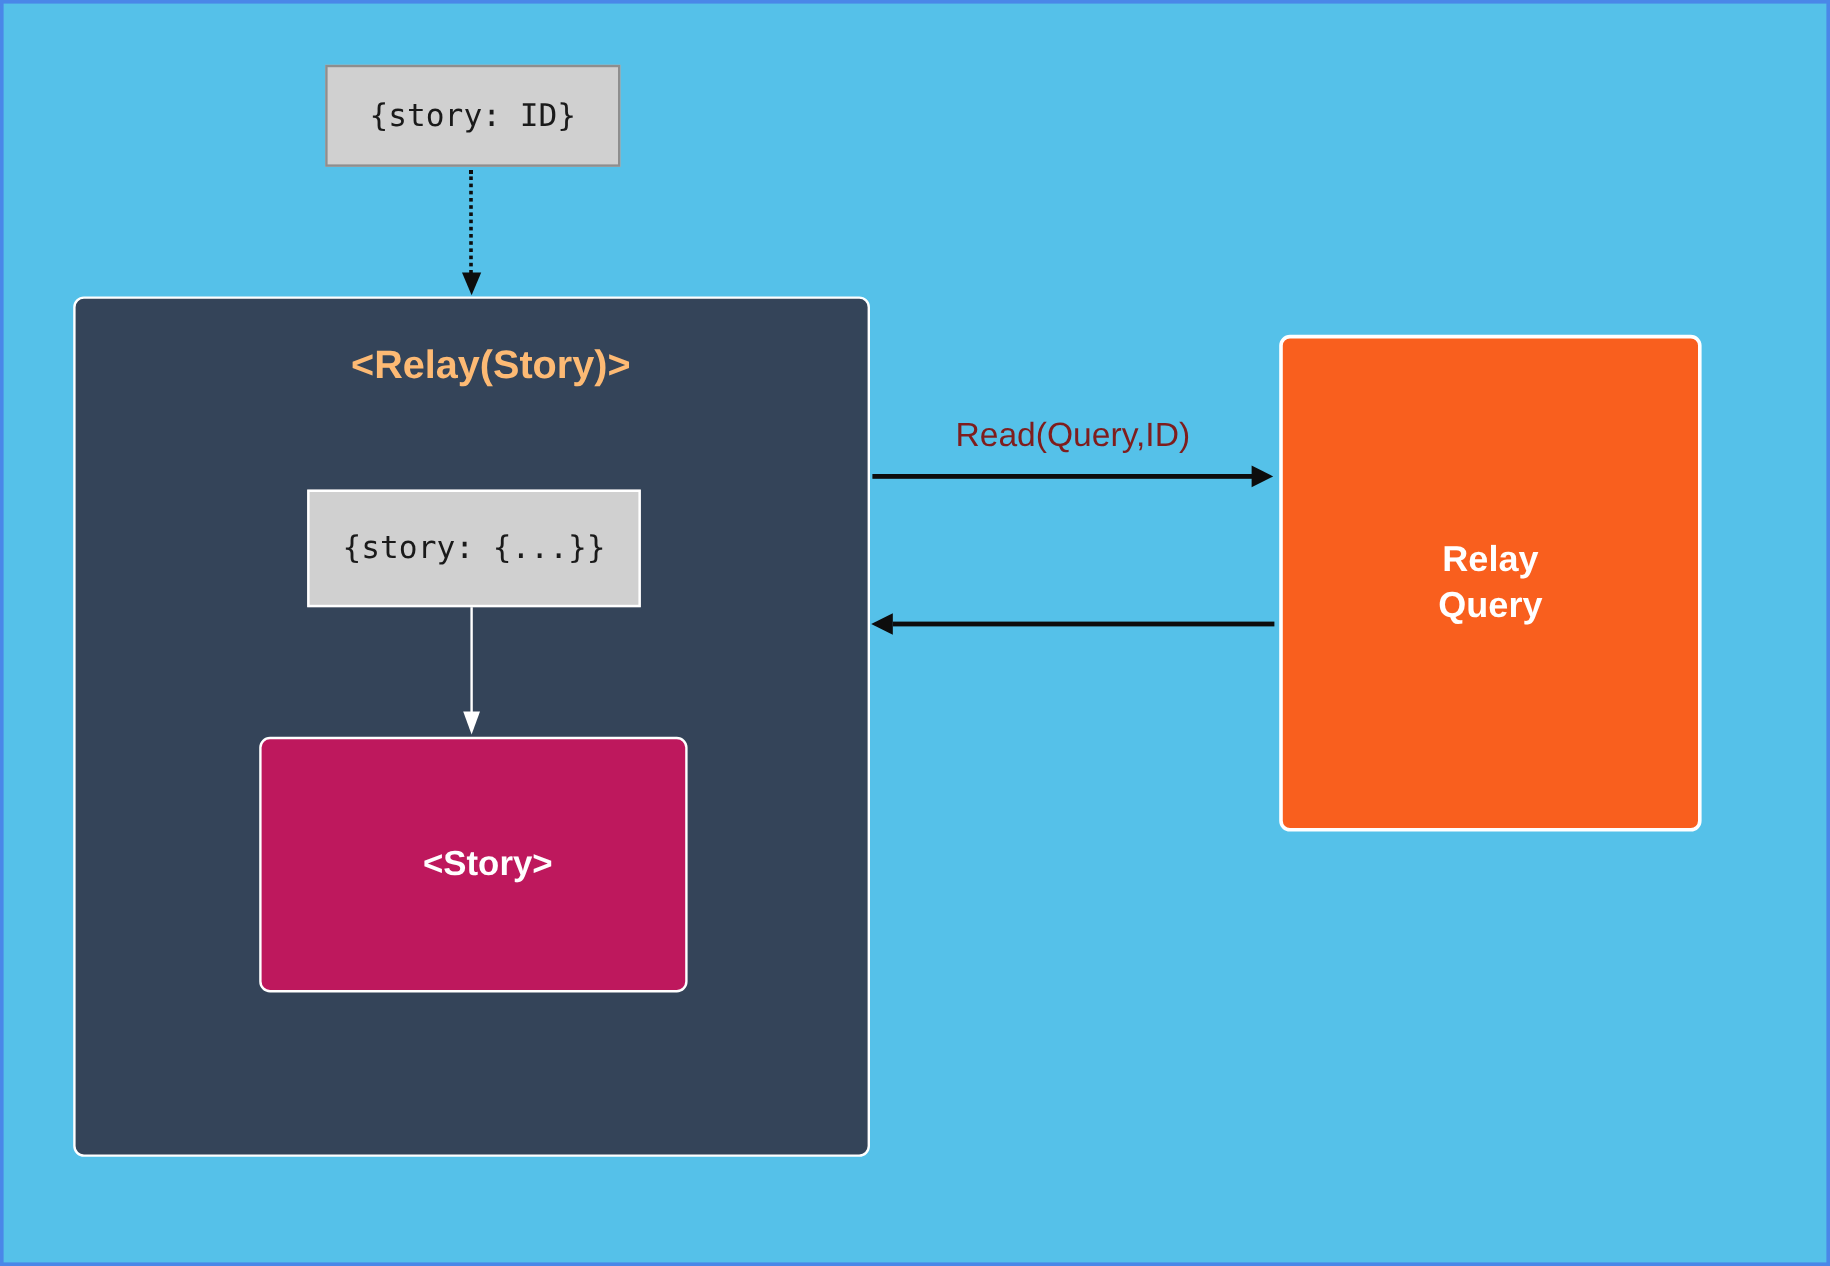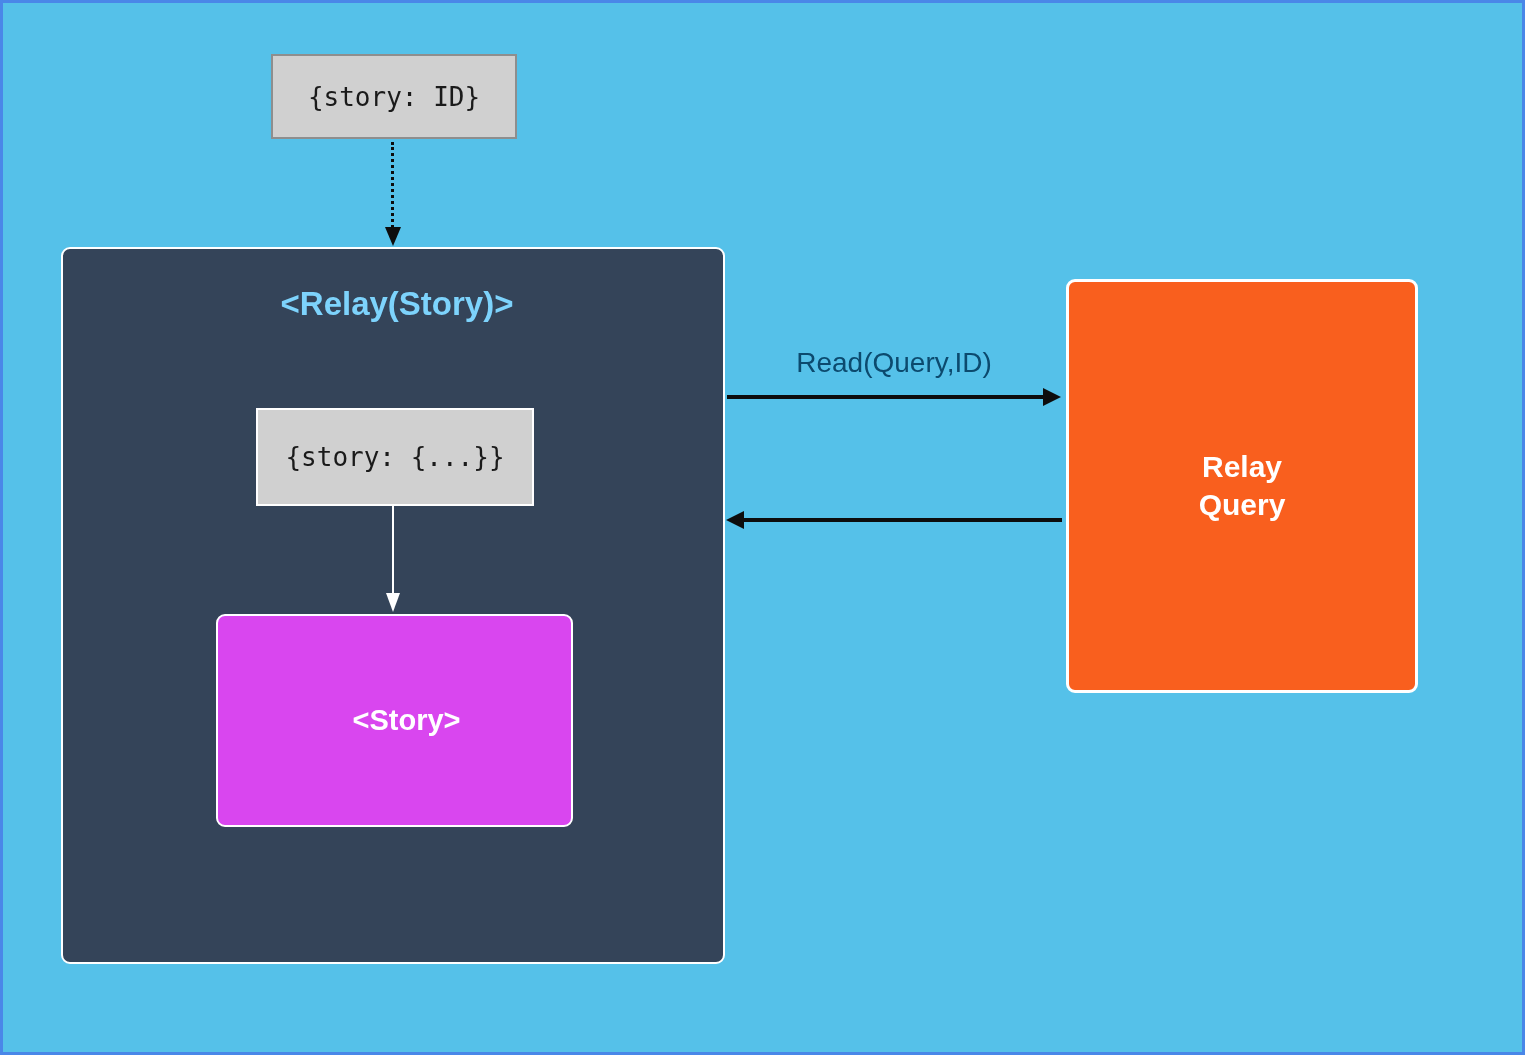--- a/index.html
+++ b/index.html
@@ -51,23 +51,23 @@
   
   #relay-component {
     position: absolute;
     left: 58px; top: 244px;
     width: 664px; height: 717px;
     border: 2px solid #ffffff;
     border-radius: 9px;
   }
   #relay-title {
     position: absolute;
-    left: 4px; top: 36px; width: 100%;
+    left: 16px; top: 36px; width: 100%;
     text-align: center;
-    color: #7dd3fc;
+    color: #fdba74;
     font-size: 33px;
     font-weight: bold;
   }
   
   #query-data {
     left: 193px; top: 159px;
     width: 278px; height: 98px;
     border: 2px solid #ffffff;
   }
   
@@ -122,21 +122,21 @@
   #edge-results-line { left: 741px; top: 515px; width: 318px; }
   #edge-results-head {
     position: absolute; left: 723px; top: 508px;
     width: 0; height: 0;
     border-top: 9px solid transparent;
     border-bottom: 9px solid transparent;
     border-right: 18px solid #0d0d0d;
   }
   .edge-label {
     position: absolute;
-    color: #0c4a6e;
+    color: #7f1d1d;
     font-size: 28px;
     text-align: center;
   }
   #edge-read-label    { left: 724px; top: 344px; width: 334px; }
   #edge-results-label { left: 723px; top: 474px; width: 336px; }
 </style>
 </head>
 <body>
 
 <div id="canvas">
@@ -151,21 +151,21 @@
   <div id="relay-component" style="background: rgb(52, 68, 89);">
     <div id="relay-title">&lt;Relay(Story)&gt;</div>
 
     <div id="query-data" class="node" style="background: rgb(208, 208, 208);">
       <span class="mono">{story: {...}}</span>
     </div>
 
     <div id="edge-data-to-story-line"></div>
     <div id="edge-data-to-story-head"></div>
 
-    <div id="story-component" class="node" style="background: #d946ef; padding-left: 24px;">
+    <div id="story-component" class="node" style="background: #be185d; padding-left: 24px;">
       <span>&lt;Story&gt;</span>
     </div>
   </div>
 
   <div id="edge-read-label" class="edge-label">Read(Query,ID)</div>
   <div id="edge-read-line" class="h-line"></div>
   <div id="edge-read-head"></div>
 
   <div id="edge-results-line" class="h-line"></div>
   <div id="edge-results-head"></div>

